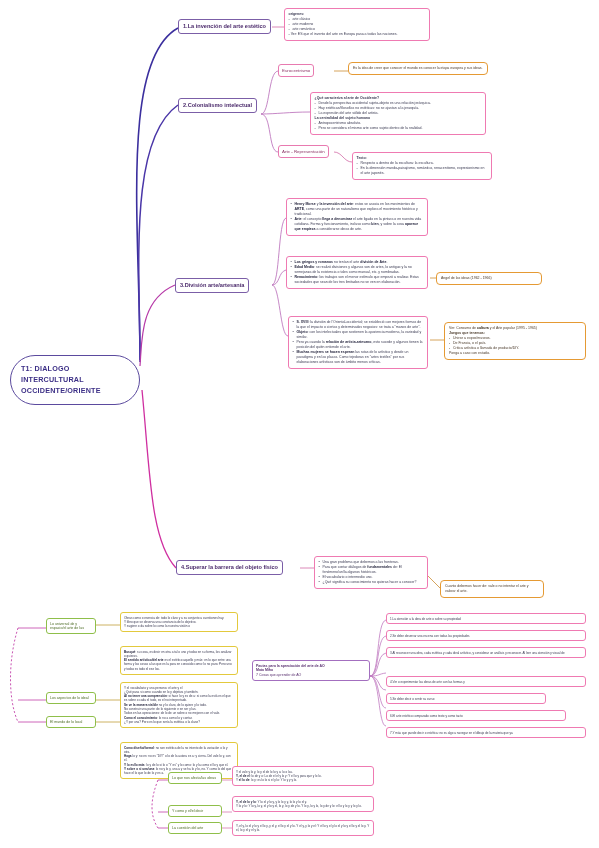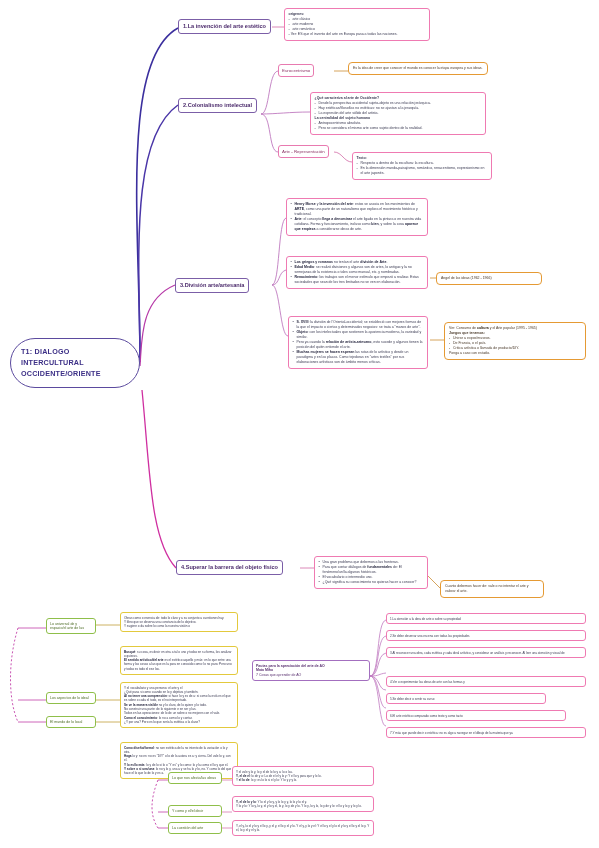--- a/index.html
+++ b/index.html
@@ -130,21 +130,21 @@
 
     <path d="M158,780 C150,800 150,816 158,828" stroke="#c23fa8" stroke-width=".9" fill="none" stroke-dasharray="2,2"></path>
     <path d="M158,780 L168,780" stroke="#c23fa8" stroke-width=".8" fill="none"></path>
     <path d="M158,812 L168,812" stroke="#c23fa8" stroke-width=".8" fill="none"></path>
     <path d="M158,828 L168,828" stroke="#c23fa8" stroke-width=".8" fill="none"></path>
     <path d="M222,780 L232,780" stroke="#d77ab0" stroke-width=".8" fill="none"></path>
     <path d="M222,812 L232,812" stroke="#d77ab0" stroke-width=".8" fill="none"></path>
     <path d="M222,828 L232,828" stroke="#d77ab0" stroke-width=".8" fill="none"></path>
   </svg>
 
-  <div class="node root" style="left:10px;top:338px;width:130px;">
+  <div class="node root" style="left:10px;top:355px;width:130px;">
     <div>T1: DIALOGO INTERCULTURAL</div>
     <div>OCCIDENTE/ORIENTE</div>
   </div>
 
   <div class="node branch" style="left:178px;top:19px;">
     <span>1.La invención del arte estético</span>
   </div>
 
   <div class="node pinkpanel" style="left:284px;top:8px;width:146px;">
     <div style="font-weight:bold;">origenes:</div>

